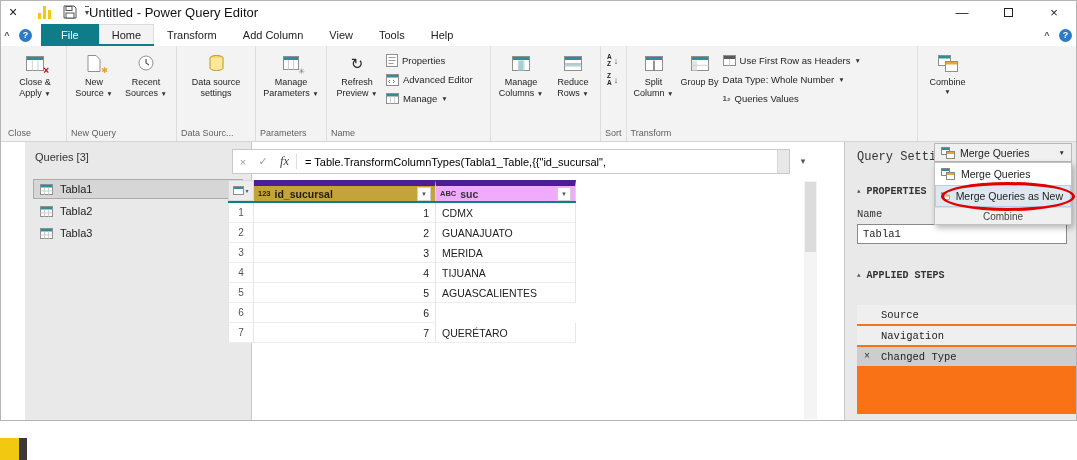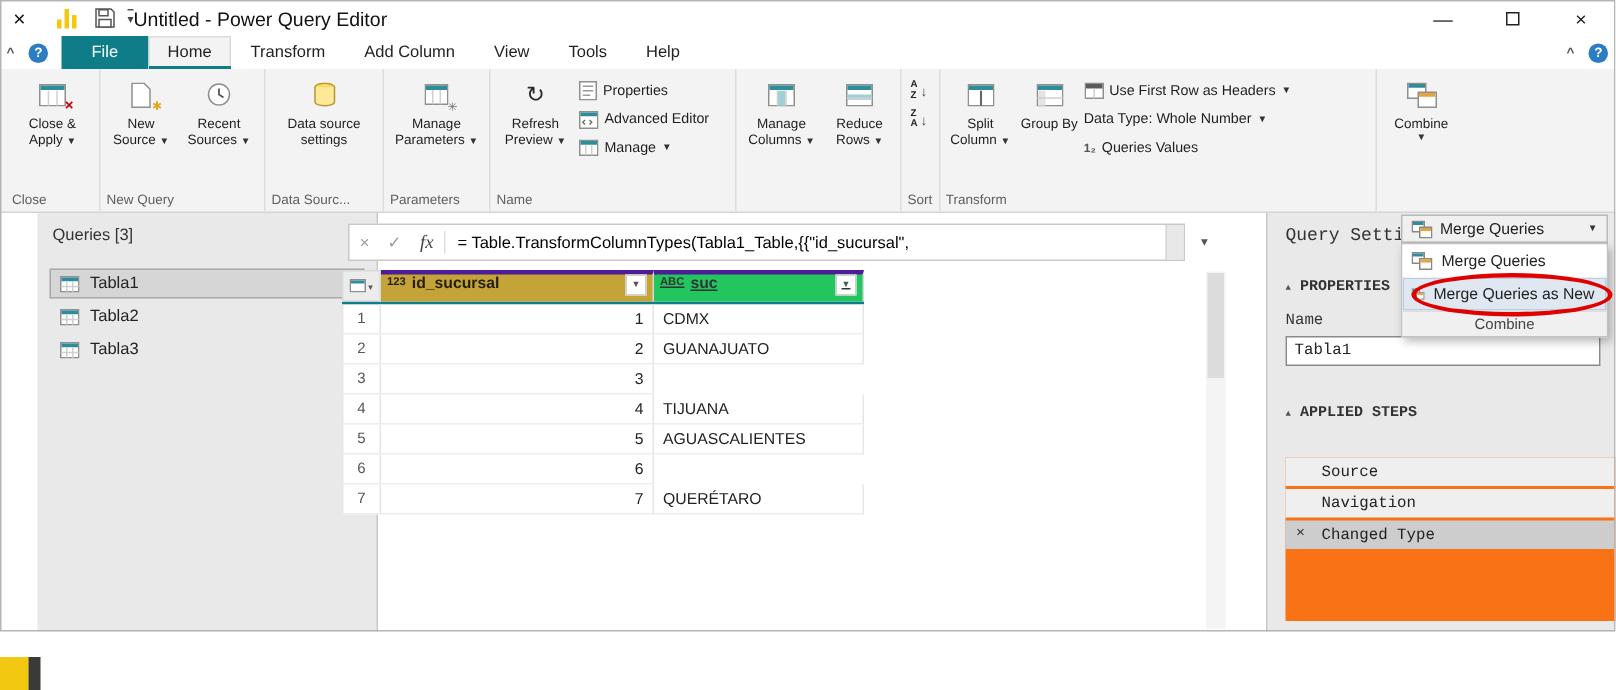--- a/index.html
+++ b/index.html
@@ -69,23 +69,23 @@
 .fb-btn{width:20px;text-align:center;color:#9a9a9a;font-size:11px;flex:none;}
 .fb-fx{font-style:italic;font-family:"Liberation Serif",serif;font-size:12.5px;color:#444;width:24px;text-align:center;border-right:1px solid #ddd;flex:none;}
 .fb-text{flex:1;padding-left:8px;font-size:11px;color:#000;white-space:nowrap;overflow:hidden;}
 .fb-scrollbox{width:12px;height:23px;background:#e8e8e8;border-left:1px solid #d5d5d5;flex:none;}
 .fb-expand{position:absolute;left:793px;top:151px;width:20px;height:20px;display:flex;align-items:center;justify-content:center;color:#555;font-size:9px;z-index:6;}
 
 .grid{position:absolute;left:228px;top:180px;z-index:5;font-size:10.5px;}
 .grid-header{display:flex;height:21px;}
 .gh-corner{width:26px;background:#ececec;border:1px solid #d9d9d9;display:flex;align-items:center;justify-content:center;gap:1px;}
 .gh-corner span{font-size:6px;color:#555;}
-.gh-col{display:flex;gap:4px;padding:0 4px;border-top:3px solid #4c1d95;border-right:1px solid #d9d9d9;font-weight:bold;}
+.gh-col{display:flex;align-items:center;gap:4px;padding:0 4px;border-top:6px solid #4c1d95;border-right:1px solid #d9d9d9;font-weight:bold;}
 .gh-col.selected{background:var(--selcol);color:#241e0c;}
-.gh-col.normal{background:#22c55e;color:#333;text-decoration:underline;}
+.gh-col.normal{background:#f0abfc;color:#333;}
 .gh-type{font-size:7.5px;font-weight:bold;}
 .gh-filter{margin-left:auto;width:14px;height:14px;background:#fff;border:1px solid #cfcfcf;display:flex;align-items:center;justify-content:center;}
 .gh-filter span{font-size:6px;color:#555;}
 .grid-accent{height:2px;background:var(--accent);width:348px;}
 .grid-row{display:flex;height:20px;background:#fff;}
 .gr-num{width:26px;display:flex;align-items:center;justify-content:center;color:#555;font-size:10px;border-left:1px solid #e6e6e6;border-right:1px solid #e6e6e6;border-bottom:1px solid #ededed;}
 .gr-id{width:182px;display:flex;align-items:center;justify-content:flex-end;padding-right:6px;border-right:1px solid #e6e6e6;border-bottom:1px solid #ededed;}
 .gr-suc{width:140px;display:flex;align-items:center;padding-left:6px;border-right:1px solid #e6e6e6;border-bottom:1px solid #ededed;}
 .grid-vscroll{position:absolute;left:804px;top:181px;width:13px;height:238px;background:#f4f4f4;z-index:5;}
 .grid-vscroll .thumb{margin:1px;height:70px;background:#dcdcdc;}
@@ -482,20 +482,21 @@
     <div class="gr-suc">CDMX</div>
   </div>
   <div class="grid-row">
     <div class="gr-num">2</div>
     <div class="gr-id">2</div>
     <div class="gr-suc">GUANAJUATO</div>
   </div>
   <div class="grid-row">
     <div class="gr-num">3</div>
     <div class="gr-id">3</div>
+    <div class="gr-suc">MERIDA</div>
   </div>
   <div class="grid-row">
     <div class="gr-num">4</div>
     <div class="gr-id">4</div>
     <div class="gr-suc">TIJUANA</div>
   </div>
   <div class="grid-row">
     <div class="gr-num">5</div>
     <div class="gr-id">5</div>
     <div class="gr-suc">AGUASCALIENTES</div>

